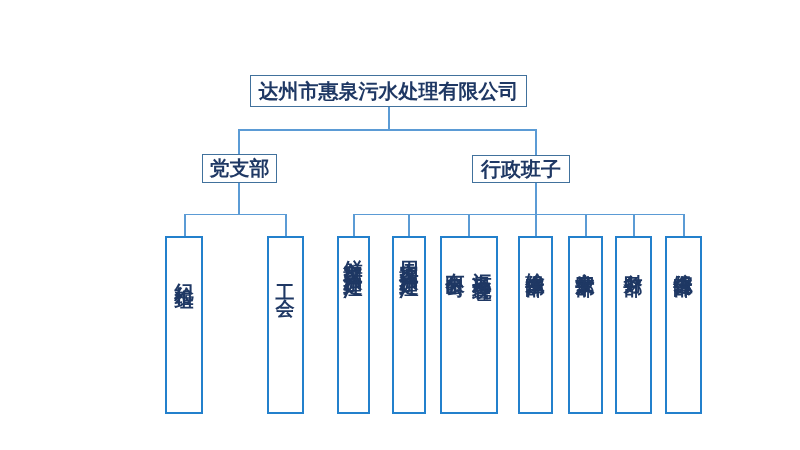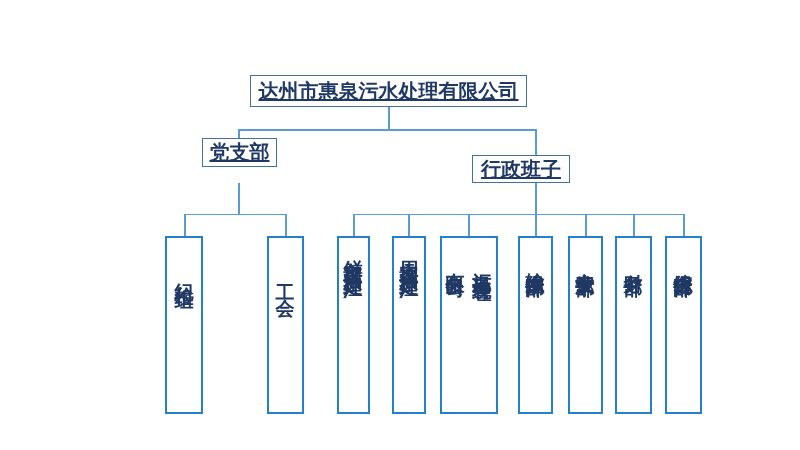--- a/index.html
+++ b/index.html
@@ -19,21 +19,20 @@
     font-weight: bold;
   }
   
   .node.h {
     border: 1.5px solid var(--border-dark, #41719C);
     font-size: 20px;
     display: flex;
     align-items: center;
     justify-content: center;
     white-space: nowrap;
-    text-decoration: underline;
   }
   
   .node.v {
     border: 2px solid var(--border-bright, #2380CC);
     top: 236px;
     height: 178px;
     font-size: 19px;
     writing-mode: vertical-rl;
     text-orientation: upright;
     white-space: pre-line;
@@ -62,21 +61,21 @@
   <div class="vl" style="left:353px; top:213.5px; height:23px;"></div>
   <div class="vl" style="left:408px; top:213.5px; height:23px;"></div>
   <div class="vl" style="left:468px; top:213.5px; height:23px;"></div>
   <div class="vl" style="left:535px; top:213.5px; height:23px;"></div>
   <div class="vl" style="left:585px; top:213.5px; height:23px;"></div>
   <div class="vl" style="left:633px; top:213.5px; height:23px;"></div>
   <div class="vl" style="left:683px; top:213.5px; height:23px;"></div>
 
   <div class="node h" style="left:250px; top:75px; width:277px; height:32px;">达州市惠泉污水处理有限公司</div>
 
-  <div class="node h" style="left:202px; top:138px; width:75px; height:29px;">党支部</div>
+  <div class="node h" style="left:202px; top:154px; width:75px; height:29px;">党支部</div>
   <div class="node h" style="left:472px; top:155px; width:98px; height:28px;">行政班子</div>
 
   <div class="node v" style="left:165px; width:38px; padding-top:30px; letter-spacing:4px; line-height:34px;">纪检组</div>
   <div class="node v" style="left:267px; width:37px; padding-top:30px; letter-spacing:16px; line-height:33px;">工会</div>
 
   <div class="node v" style="left:337px; width:33px; padding-top:7px; letter-spacing:3px; line-height:29px;">鲜家坝污水处理厂</div>
   <div class="node v" style="left:392px; width:34px; padding-top:7px; letter-spacing:3px; line-height:30px;">周家坝污水处理厂</div>
   <div class="node v" style="left:440px; width:58px; padding-top:20px; letter-spacing:2px; line-height:27px;">汇泉环境管理
 有限公司</div>
   <div class="node v" style="left:518px; width:35px; padding-top:20px; letter-spacing:1px; line-height:31px;">输水保障部</div>

